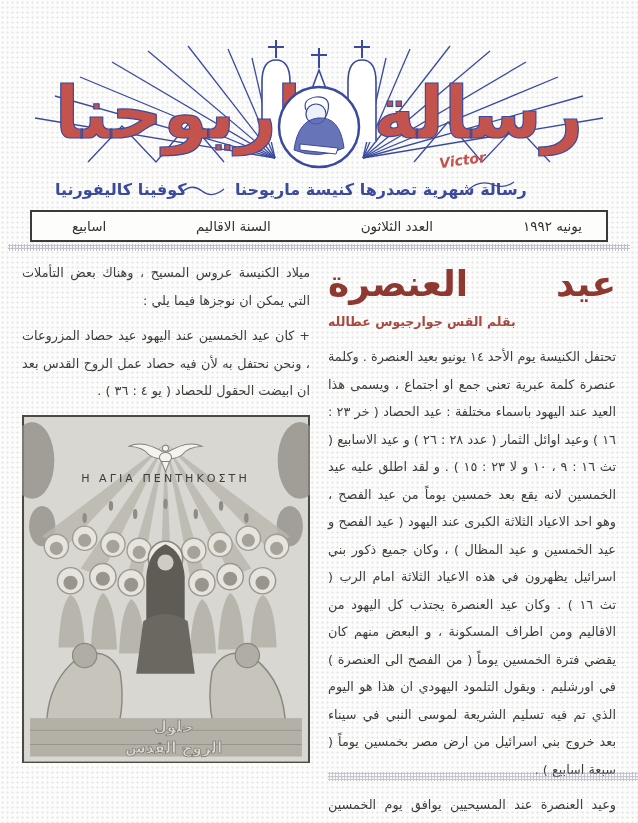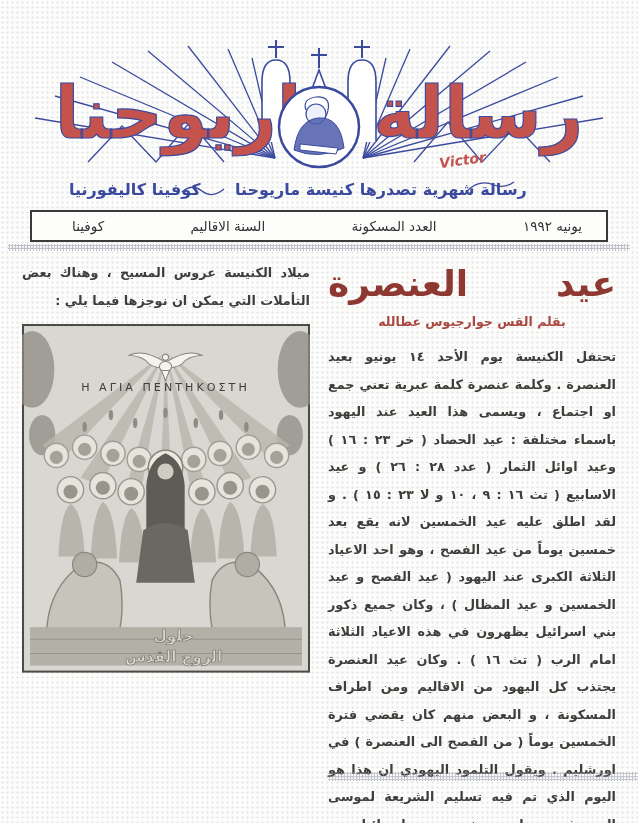--- a/index.html
+++ b/index.html
@@ -21,21 +21,21 @@
   .mast-medallion{position:absolute;left:276px;top:84px;z-index:3;}
   .mast-signature{
     position:absolute;right:152px;top:152px;z-index:4;color:#c4534d;
     font-style:italic;font-size:14px;transform:rotate(-8deg);font-weight:bold;
   }
   .mast-subtitle{
     position:absolute;left:235px;top:180px;z-index:4;color:#3b4a9e;
     font-size:16px;font-weight:bold;white-space:nowrap;
   }
   .mast-location{
-    position:absolute;left:69px;top:180px;z-index:4;color:#3b4a9e;
+    position:absolute;left:55px;top:180px;z-index:4;color:#3b4a9e;
     font-size:16px;font-weight:bold;white-space:nowrap;
   }
   
   .issue-bar{
     margin:4px 30px 0 30px;height:28px;border:2px solid #3a3a3a;background:#fdfdfc;
     display:flex;align-items:center;justify-content:space-between;
     padding:0 24px 0 40px;font-size:13.5px;color:#333;font-weight:500;
   }
   .fuzz-strip{
     height:7px;margin:2px 8px 0 8px;opacity:.55;
@@ -43,26 +43,25 @@
     background-size:3px 3px;
   }
   
   .columns{display:flex;gap:18px;padding:8px 22px 0 22px;}
   .col{width:calc(50% - 9px);}
   .headline{
     margin:2px 0 8px 0;font-size:36px;font-weight:bold;color:#8e3832;
     text-align:justify;text-align-last:justify;line-height:1.25;letter-spacing:1px;
   }
   .byline{
-    text-align:center;color:#a84840;font-size:12.5px;font-weight:bold;margin:0 0 14px 0;
+    text-align:left;color:#a84840;font-size:12.5px;font-weight:bold;margin:0 0 14px 0;
   }
   .para{
     margin:0 0 8px 0;font-size:12.8px;line-height:2.15;color:#3f3d3b;
     text-align:justify;
-    font-weight:bold;
   }
   .icon-figure{margin:10px 0 0 0;padding:0;}
   .icon-figure svg{display:block;width:100%;height:auto;}
   .bottom-noise{
     position:absolute;right:0;top:772px;width:310px;height:9px;opacity:.5;
     background-image:radial-gradient(#8f94a5 1px, transparent 1.1px);
     background-size:3px 3px;
   }
   .greek-caption{font-family:"DejaVu Sans", sans-serif;letter-spacing:3px;}
 </style>
@@ -142,37 +141,38 @@
       </g>
     </svg>
 
     <div class="mast-signature">Victor</div>
     <div class="mast-subtitle" dir="rtl">رسالة شهرية تصدرها كنيسة ماريوحنا</div>
     <div class="mast-location" dir="rtl">كوفينا كاليفورنيا</div>
   </header>
 
   <div class="issue-bar" dir="rtl">
     <span>يونيه ١٩٩٢</span>
-    <span>العدد المسكونة</span>
+    <span>العدد الثلاثون</span>
     <span>السنة الاقاليم</span>
-    <span>كوفينا</span>
+    <span>اسابيع</span>
   </div>
   <div class="fuzz-strip"></div>
 
   <main class="columns" dir="rtl">
 
     <section class="col">
       <h1 class="headline">عيد العنصرة</h1>
       <div class="byline">بقلم القس جوارجيوس عطالله</div>
       <p class="para">تحتفل الكنيسة يوم الأحد ١٤ يونيو بعيد العنصرة . وكلمة عنصرة كلمة عبرية تعني جمع او اجتماع ، ويسمى هذا العيد عند اليهود باسماء مختلفة : عيد الحصاد ( خر ٢٣ : ١٦ ) وعيد اوائل الثمار ( عدد ٢٨ : ٢٦ ) و عيد الاسابيع ( تث ١٦ : ٩ ، ١٠ و لا ٢٣ : ١٥ ) . و لقد اطلق عليه عيد الخمسين لانه يقع بعد خمسين يوماً من عيد الفصح ، وهو احد الاعياد الثلاثة الكبرى عند اليهود ( عيد الفصح و عيد الخمسين و عيد المظال ) ، وكان جميع ذكور بني اسرائيل يظهرون في هذه الاعياد الثلاثة امام الرب ( تث ١٦ ) . وكان عيد العنصرة يجتذب كل اليهود من الاقاليم ومن اطراف المسكونة ، و البعض منهم كان يقضي فترة الخمسين يوماً ( من الفصح الى العنصرة ) في اورشليم . ويقول التلمود اليهودي ان هذا هو اليوم الذي تم فيه تسليم الشريعة لموسى النبي في سيناء بعد خروج بني اسرائيل من ارض مصر بخمسين يوماً ( سبعة اسابيع ) .</p>
       <p class="para">وعيد العنصرة عند المسيحيين يوافق يوم الخمسين لقيامة الرب يسوع ولذلك فهو يسمى عيد البنتيكوستي ( الخمسين ) . وهو احد الاعياد السيدية الكبرى ، فهو عيد حلول الروح القدس وعيد</p>
     </section>
 
     <section class="col">
       <p class="para">ميلاد الكنيسة عروس المسيح ، وهناك بعض التأملات التي يمكن ان نوجزها فيما يلي :</p>
+      <p class="para">+ كان عيد الخمسين عند اليهود عيد حصاد المزروعات ، ونحن نحتفل به لأن فيه حصاد عمل الروح القدس بعد ان ابيضت الحقول للحصاد ( يو ٤ : ٣٦ ) .</p>
 
       <figure class="icon-figure">
         <svg viewBox="0 0 285 345">
           <rect x="1" y="1" width="283" height="343" fill="#d9d7d1" stroke="#4a4a46" stroke-width="2"></rect>
 
           <g fill="#8f8c84" opacity="0.75">
             <ellipse cx="10" cy="45" rx="22" ry="38"></ellipse>
             <ellipse cx="275" cy="45" rx="22" ry="38"></ellipse>
             <ellipse cx="20" cy="110" rx="13" ry="20"></ellipse>
             <ellipse cx="265" cy="110" rx="13" ry="20"></ellipse>

